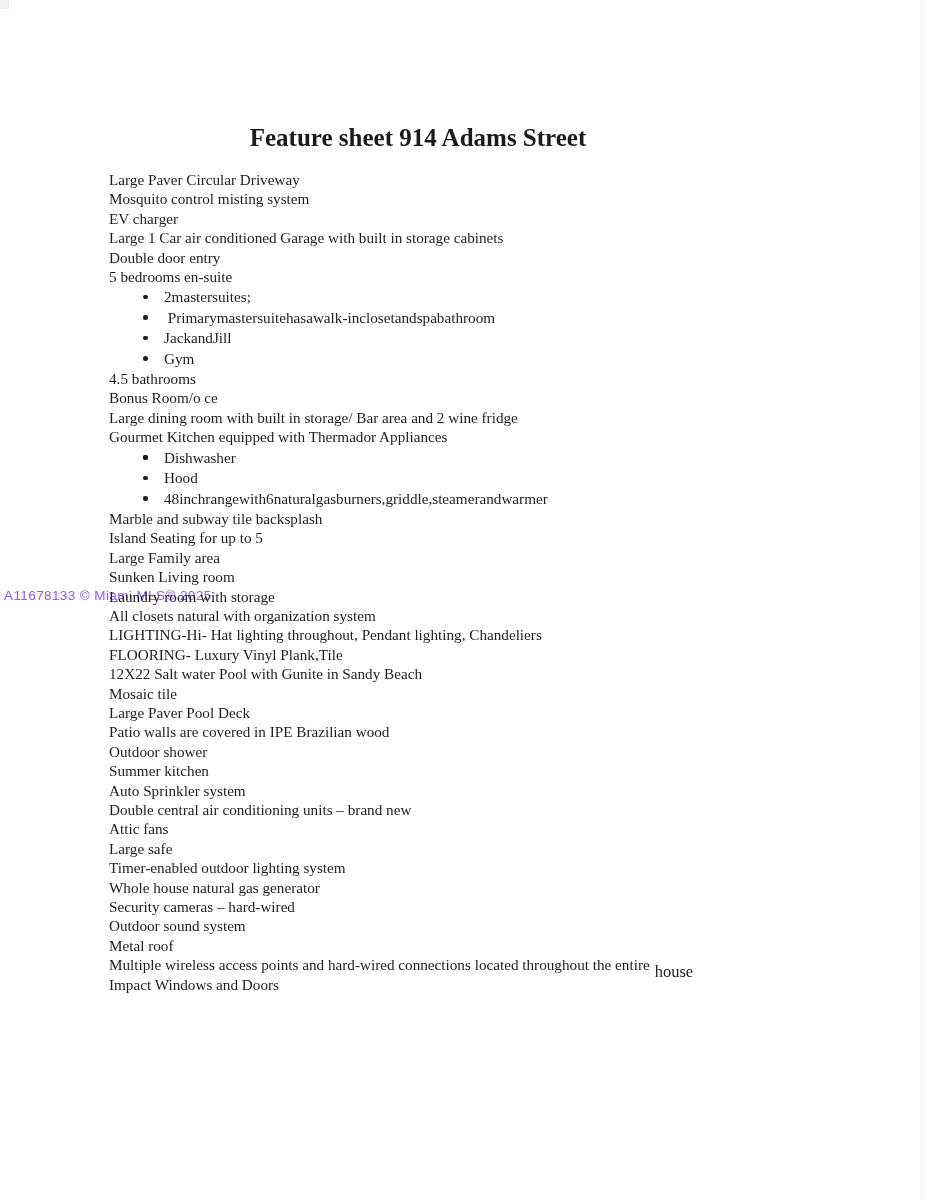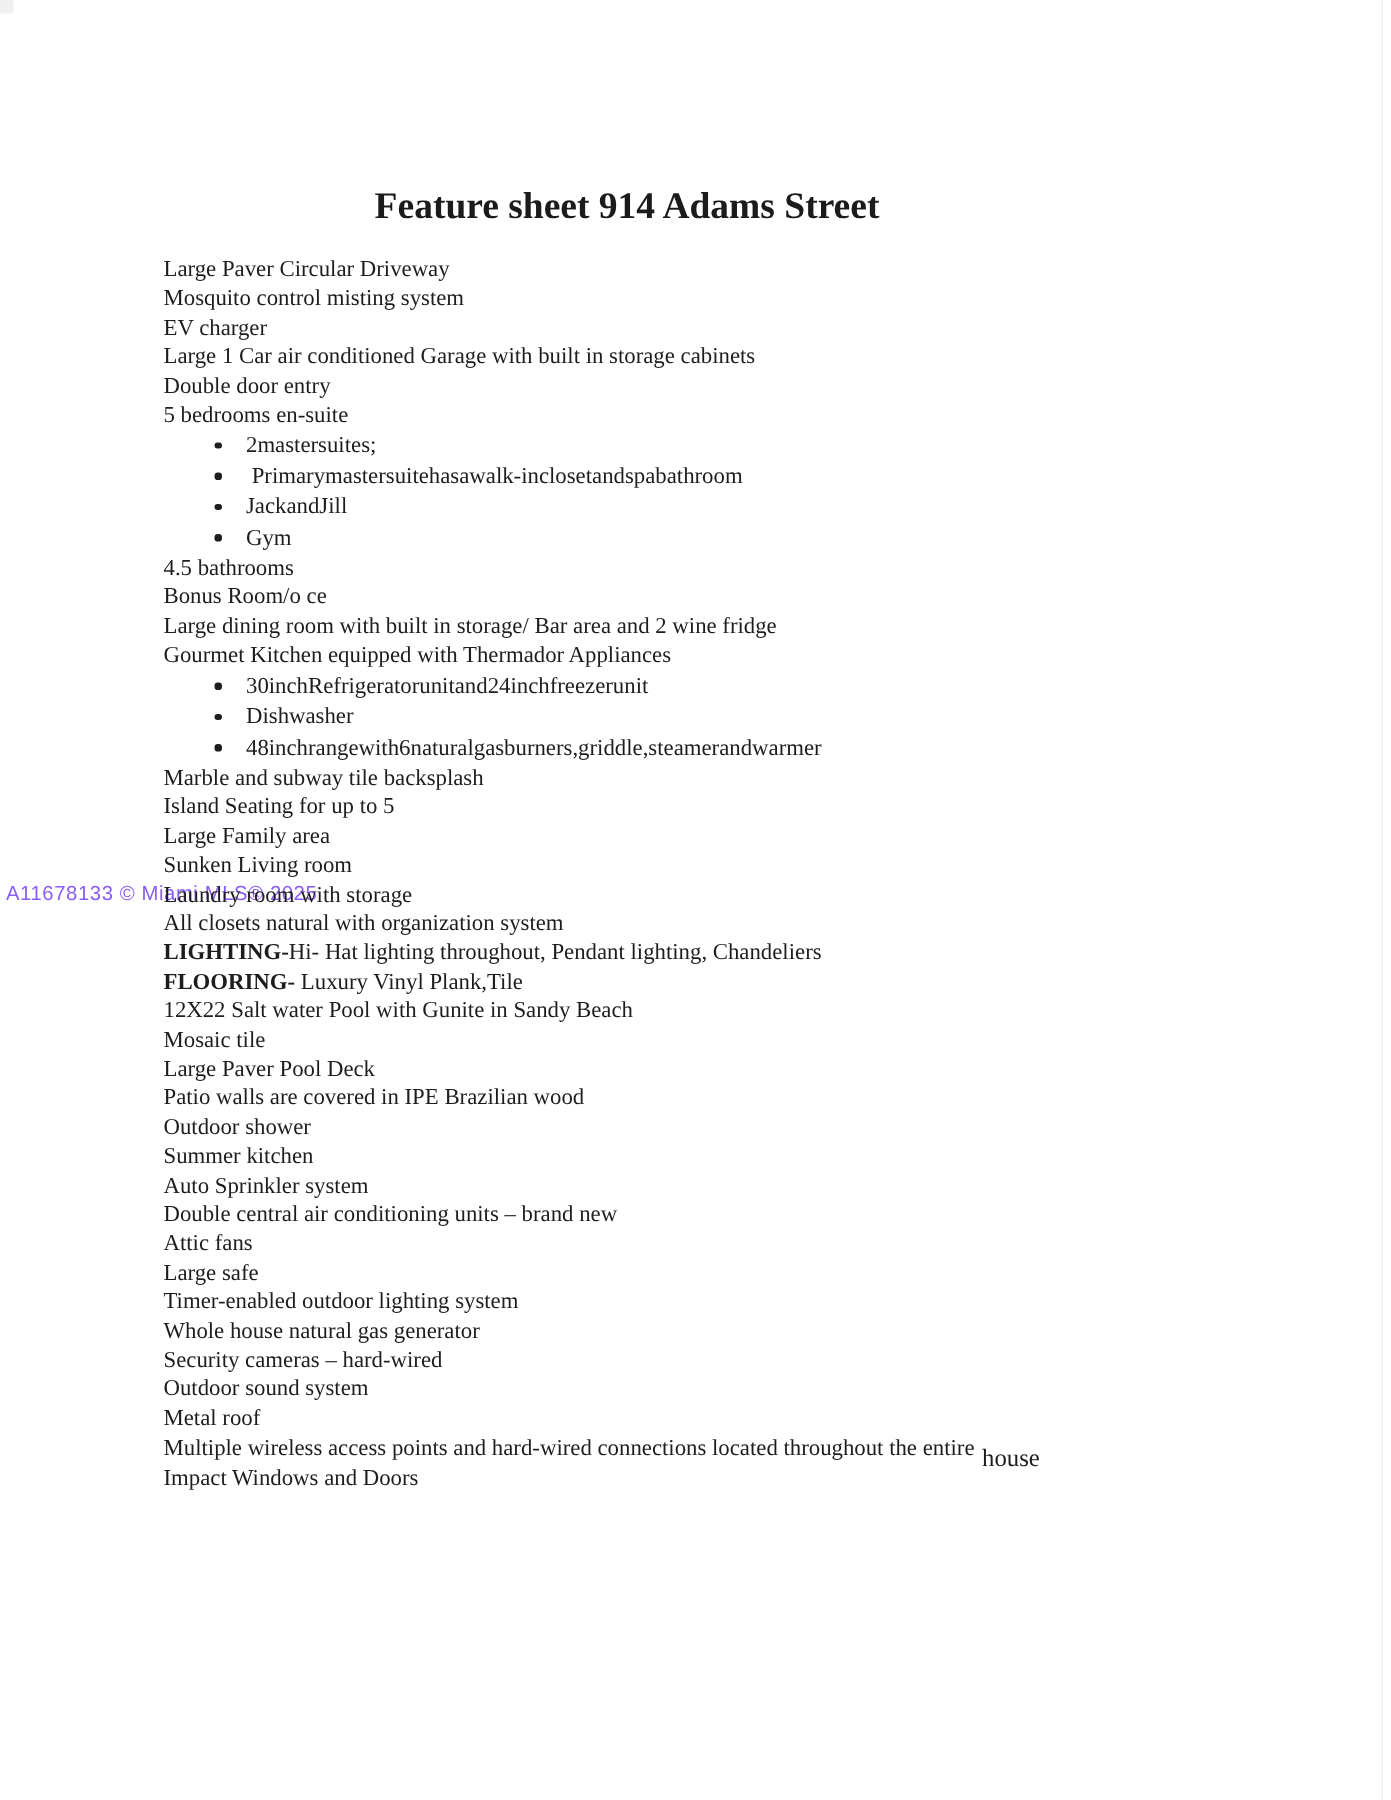--- a/index.html
+++ b/index.html
@@ -63,21 +63,21 @@
   }
   .line.bullet .dot {
     position: absolute;
     left: 34px;
     top: 7.5px;
     width: 4.5px;
     height: 4.5px;
     border-radius: 50%;
     background: #1d1d1d;
   }
-  .line.bold-prefix b { font-weight: bold; }
+  .line.bold-prefix b { font-weight: normal; }
   .overflow-word {
     position: relative;
     top: 7px;
     margin-left: 5px;
     font-size: 16.5px;
     white-space: nowrap;
   }
 </style>
 </head>
 <body>
@@ -97,22 +97,23 @@
     <div class="line plain"><span class="li-text">Double door entry</span></div>
     <div class="line plain"><span class="li-text">5 bedrooms en-suite</span></div>
     <div class="line bullet"><span class="dot"></span><span class="li-text">2mastersuites;</span></div>
     <div class="line bullet"><span class="dot"></span><span class="li-text"> Primarymastersuitehasawalk-inclosetandspabathroom</span></div>
     <div class="line bullet"><span class="dot"></span><span class="li-text">JackandJill</span></div>
     <div class="line bullet"><span class="dot"></span><span class="li-text">Gym</span></div>
     <div class="line plain"><span class="li-text">4.5 bathrooms</span></div>
     <div class="line plain"><span class="li-text">Bonus Room/o ce</span></div>
     <div class="line plain"><span class="li-text">Large dining room with built in storage/ Bar area and 2 wine fridge</span></div>
     <div class="line plain"><span class="li-text">Gourmet Kitchen equipped with Thermador Appliances</span></div>
-    <div class="line bullet"><span class="dot"></span><span class="li-text">30inchRefrigeratorunitand24inchfreezerunit</span></div>
+    <div class="line bullet"><span class="dot"></span></div>
     <div class="line bullet"><span class="dot"></span><span class="li-text">Dishwasher</span></div>
+    <div class="line bullet"><span class="dot"></span><span class="li-text">Hood</span></div>
     <div class="line bullet"><span class="dot"></span><span class="li-text">48inchrangewith6naturalgasburners,griddle,steamerandwarmer</span></div>
     <div class="line plain"><span class="li-text">Marble and subway tile backsplash</span></div>
     <div class="line plain"><span class="li-text">Island Seating for up to 5</span></div>
     <div class="line plain"><span class="li-text">Large Family area</span></div>
     <div class="line plain"><span class="li-text">Sunken Living room</span></div>
     <div class="line plain"><span class="li-text">Laundry room with storage</span></div>
     <div class="line plain"><span class="li-text">All closets natural with organization system</span></div>
     <div class="line bold-prefix"><b>LIGHTING-</b><span class="li-text">Hi- Hat lighting throughout, Pendant lighting, Chandeliers</span></div>
     <div class="line bold-prefix"><b>FLOORING-</b><span class="li-text"> Luxury Vinyl Plank,Tile</span></div>
     <div class="line plain"><span class="li-text">12X22 Salt water Pool with Gunite in Sandy Beach</span></div>

